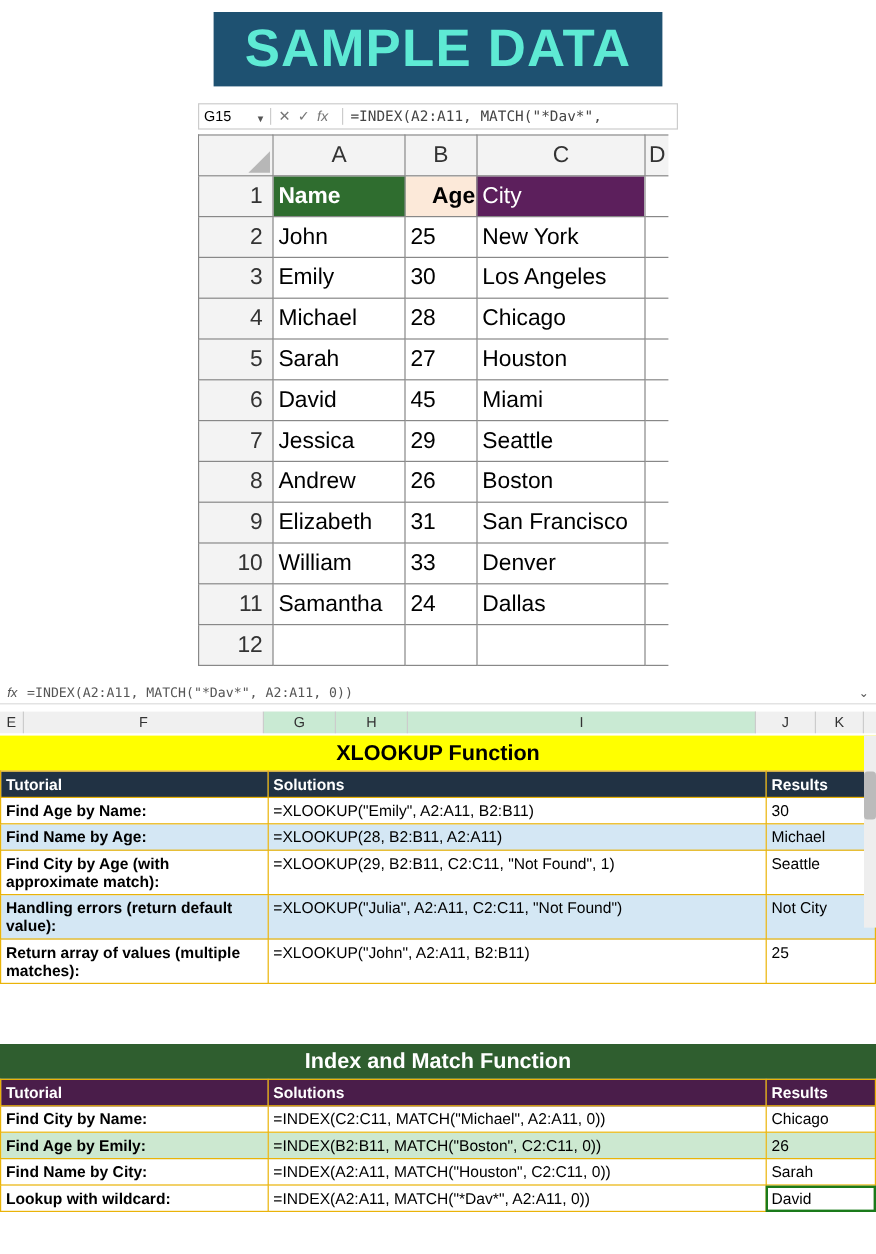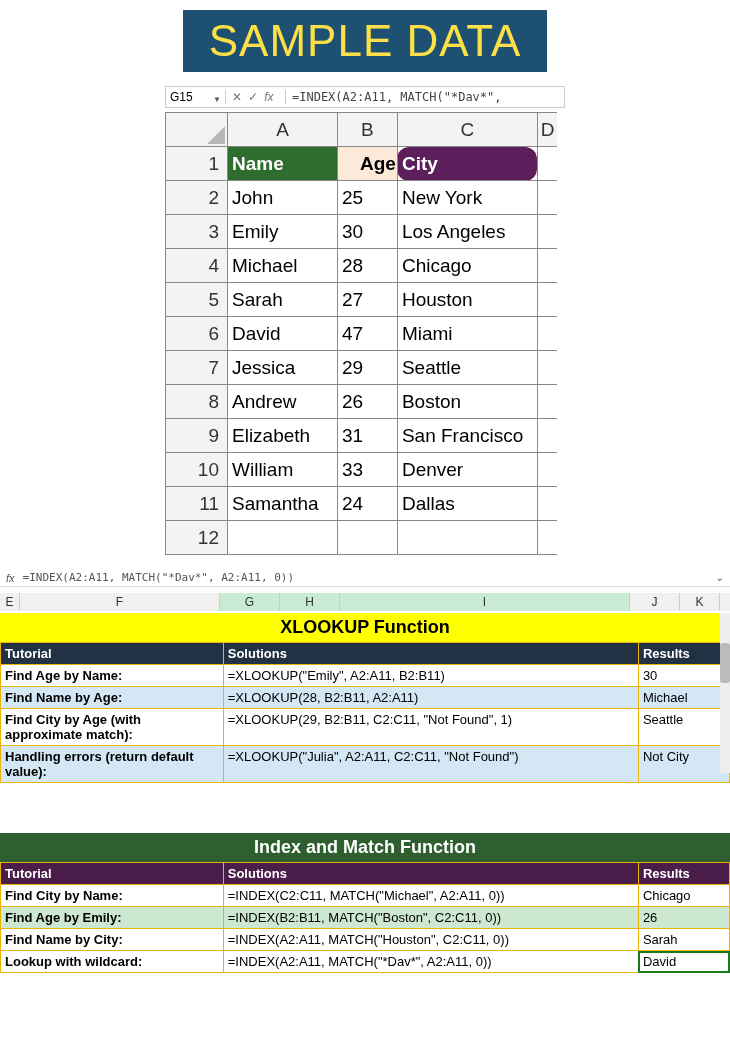--- a/index.html
+++ b/index.html
@@ -7,23 +7,23 @@
     margin: 0;
     padding: 0;
     font-family: Arial, Helvetica, sans-serif;
     background: #fff;
     width: 730px;
     font-size: 14px;
     color: #000;
   }
   .title-banner {
     background: #1e5171;
-    color: #fde047;
+    color: #5eead4;
     font-size: 44px;
-    font-weight: normal;
+    font-weight: bold;
     padding: 6px 26px;
     margin: 10px auto 14px auto;
     display: block;
     width: fit-content;
     letter-spacing: 1px;
   }
   
   .excel1 {
     margin: 0 auto;
     width: 400px;
@@ -77,21 +77,21 @@
   }
   .corner { width: 62px; background: #f3f3f3; border-right: 2px solid #bbb; border-bottom: 1px solid #bbb;}
   .colhdr { background: #f3f3f3; text-align: center; font-weight: normal; color: #333; }
   .rowhdr { background: #f3f3f3; text-align: right; padding-right: 8px; color: #333; width: 62px;}
   .colA { width: 110px; }
   .colB { width: 44px; }
   .colC { width: 140px; }
   .colD { width: 20px; border-right: none !important;}
   .hdr-name { background: #2f6d2f; color: #fff; font-weight: bold; padding-left: 4px;}
   .hdr-age  { background: #fce9d9; color: #000; font-weight: bold; padding-left: 22px;}
-  .hdr-city { background: #5c1f5c; color: #fff; font-weight: bold; padding-left: 4px; border-radius: 12px;}
+  .hdr-city { background: #5c1f5c; color: #fff; font-weight: normal; padding-left: 4px;}
   .cell { padding-left: 4px; background: #fff;}
   .tri-corner {
     position: relative;
   }
   .tri-corner::after {
     content: "";
     position: absolute;
     right: 2px;
     bottom: 2px;
     width: 0; height: 0;
@@ -233,21 +233,21 @@
         <tr>
           <td class="rowhdr">5</td>
           <td class="cell">Sarah</td>
           <td class="cell">27</td>
           <td class="cell">Houston</td>
           <td class="cell colD"></td>
         </tr>
         <tr>
           <td class="rowhdr">6</td>
           <td class="cell">David</td>
-          <td class="cell">47</td>
+          <td class="cell">45</td>
           <td class="cell">Miami</td>
           <td class="cell colD"></td>
         </tr>
         <tr>
           <td class="rowhdr">7</td>
           <td class="cell">Jessica</td>
           <td class="cell">29</td>
           <td class="cell">Seattle</td>
           <td class="cell colD"></td>
         </tr>
@@ -331,20 +331,25 @@
         </tr>
         <tr>
           <td><b>Find City by Age (with approximate match):</b></td>
           <td>=XLOOKUP(29, B2:B11, C2:C11, "Not Found", 1)</td>
           <td>Seattle</td>
         </tr>
         <tr class="stripe-blue">
           <td><b>Handling errors (return default value):</b></td>
           <td>=XLOOKUP("Julia", A2:A11, C2:C11, "Not Found")</td>
           <td>Not City</td>
+        </tr>
+        <tr>
+          <td><b>Return array of values (multiple matches):</b></td>
+          <td>=XLOOKUP("John", A2:A11, B2:B11)</td>
+          <td>25</td>
         </tr>
       </tbody>
   </table>
   <div class="scroll-track"></div>
   <div class="scroll-thumb"></div>
 </div>
 
 <div class="sec-title-green">Index and Match Function</div>
 <table class="fn">
   <tbody>

